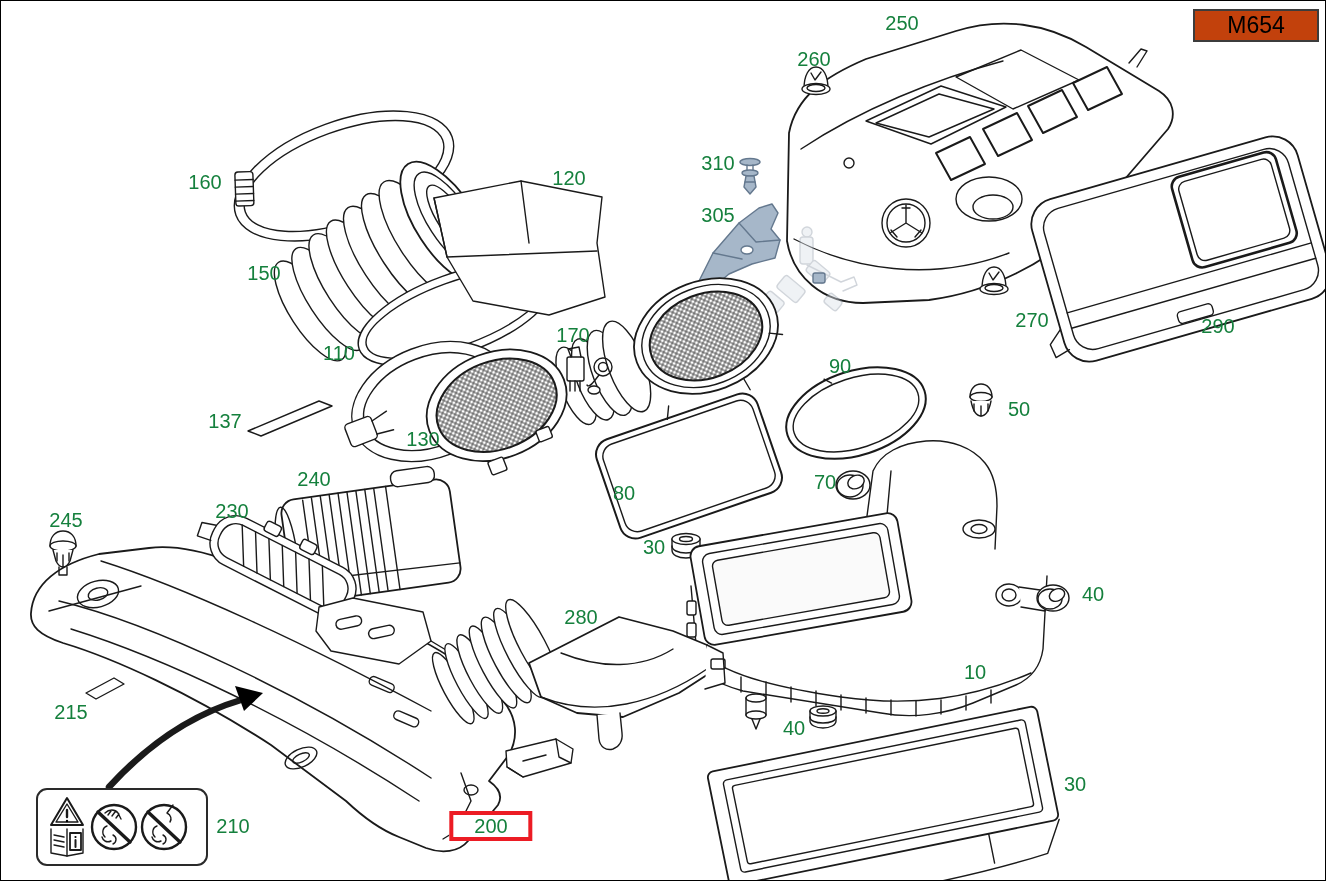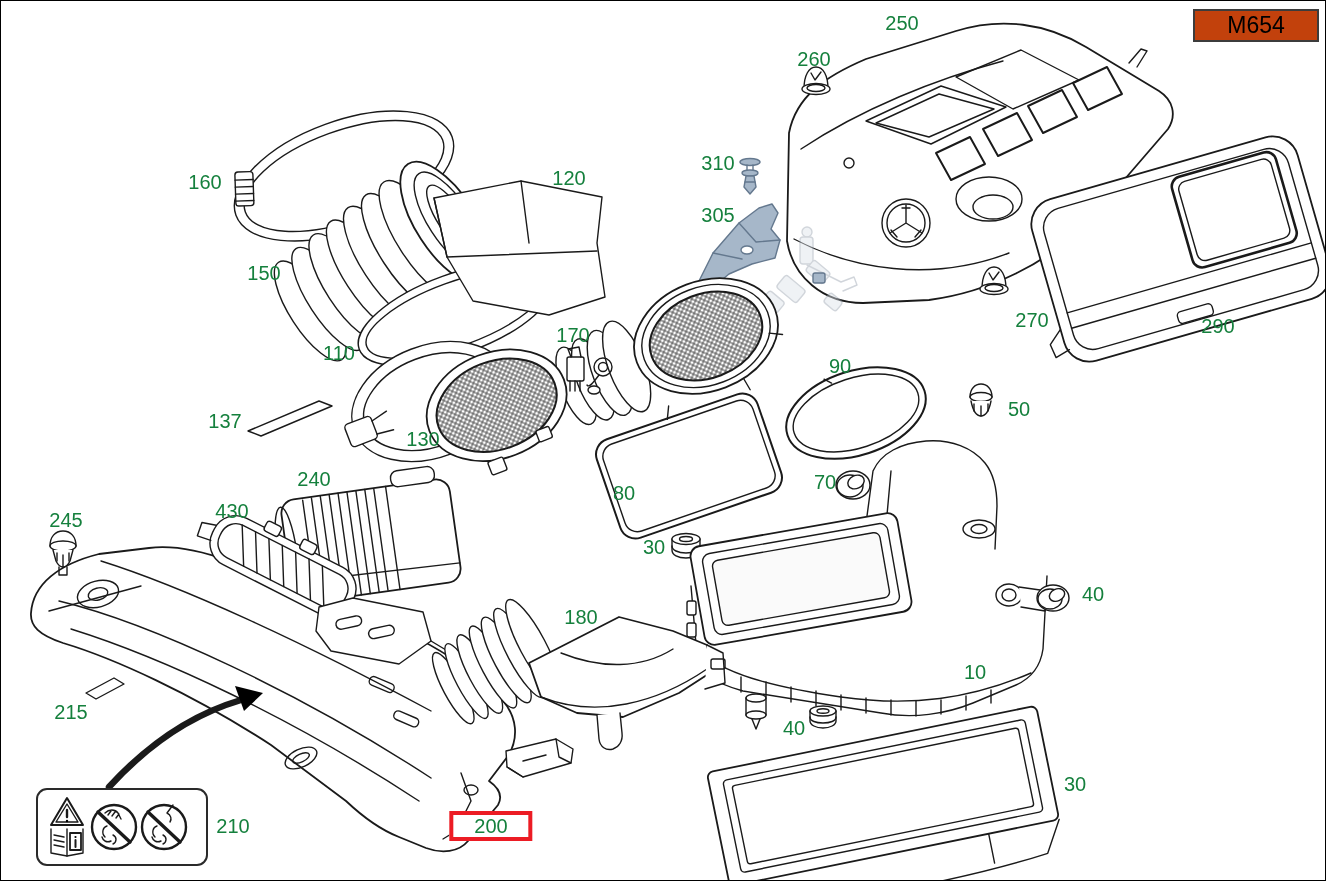--- a/index.html
+++ b/index.html
@@ -392,24 +392,24 @@
 <div class="plabel" style="left:338px;top:352px">110</div>
 <div class="plabel" style="left:572px;top:334px">170</div>
 <div class="plabel" style="left:224px;top:420px">137</div>
 <div class="plabel" style="left:422px;top:438px">130</div>
 <div class="plabel" style="left:839px;top:365px">90</div>
 <div class="plabel" style="left:1018px;top:408px">50</div>
 <div class="plabel" style="left:623px;top:492px">80</div>
 <div class="plabel" style="left:824px;top:481px">70</div>
 <div class="plabel" style="left:653px;top:546px">30</div>
 <div class="plabel" style="left:313px;top:478px">240</div>
-<div class="plabel" style="left:231px;top:510px">430</div>
+<div class="plabel" style="left:231px;top:510px">230</div>
 <div class="plabel" style="left:65px;top:519px">245</div>
 <div class="plabel" style="left:70px;top:711px">215</div>
 <div class="plabel" style="left:232px;top:825px">210</div>
 <div class="plabel hl" style="left:490px;top:825px">200</div>
-<div class="plabel" style="left:580px;top:616px">180</div>
+<div class="plabel" style="left:580px;top:616px">280</div>
 <div class="plabel" style="left:974px;top:671px">10</div>
 <div class="plabel" style="left:793px;top:727px">40</div>
 <div class="plabel" style="left:1092px;top:593px">40</div>
 <div class="plabel" style="left:1074px;top:783px">30</div>
 
 </div>
 
 </body></html>

